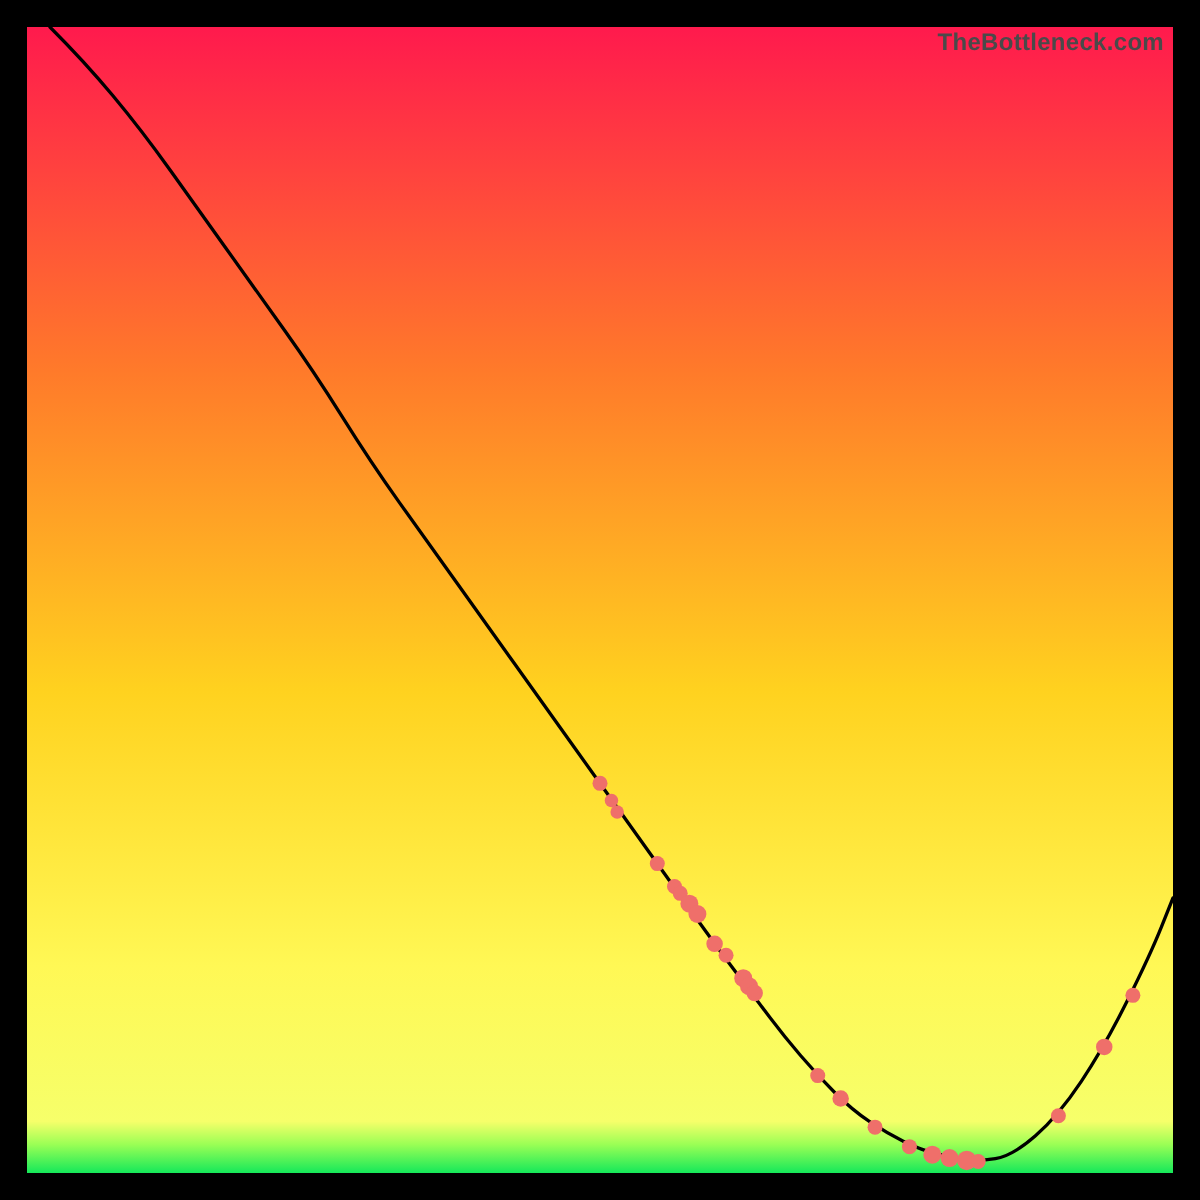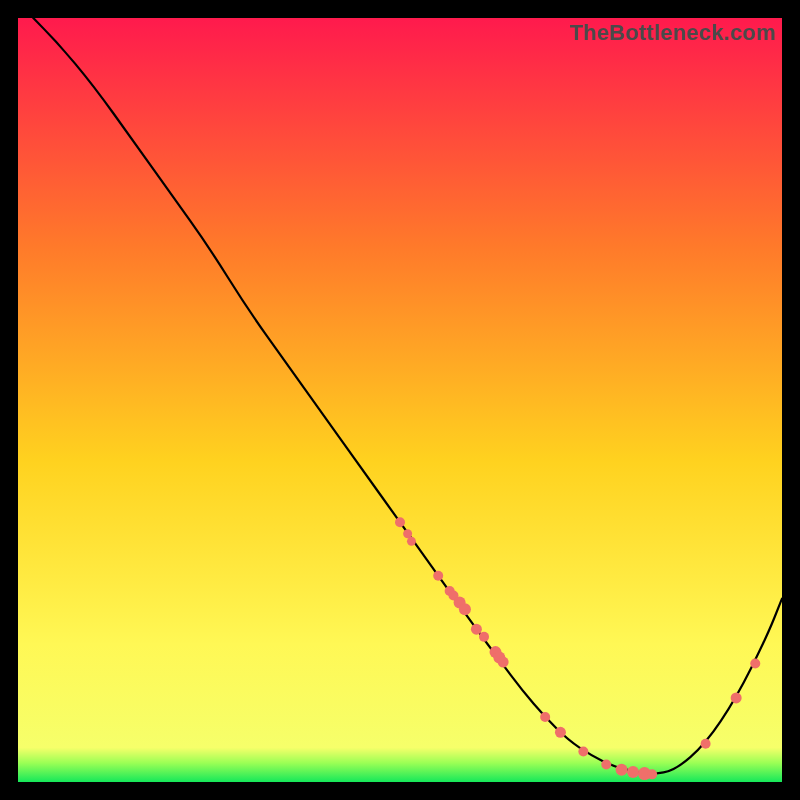--- a/index.html
+++ b/index.html
@@ -24,21 +24,21 @@
     left: 0;
     top: 0;
     width: 764px;
     height: 764px;
   }
   .watermark {
     position: absolute;
     top: 2px;
     right: 6px;
     color: #4a4a4a;
-    font-size: 22px;
+    font-size: 16px;
     font-weight: 600;
     letter-spacing: 0.2px;
     user-select: none;
   }
 </style>
 </head>
 <body>
 
 <div class="frame">
   <svg class="plot-area" viewBox="0 0 764 764" preserveAspectRatio="none">

